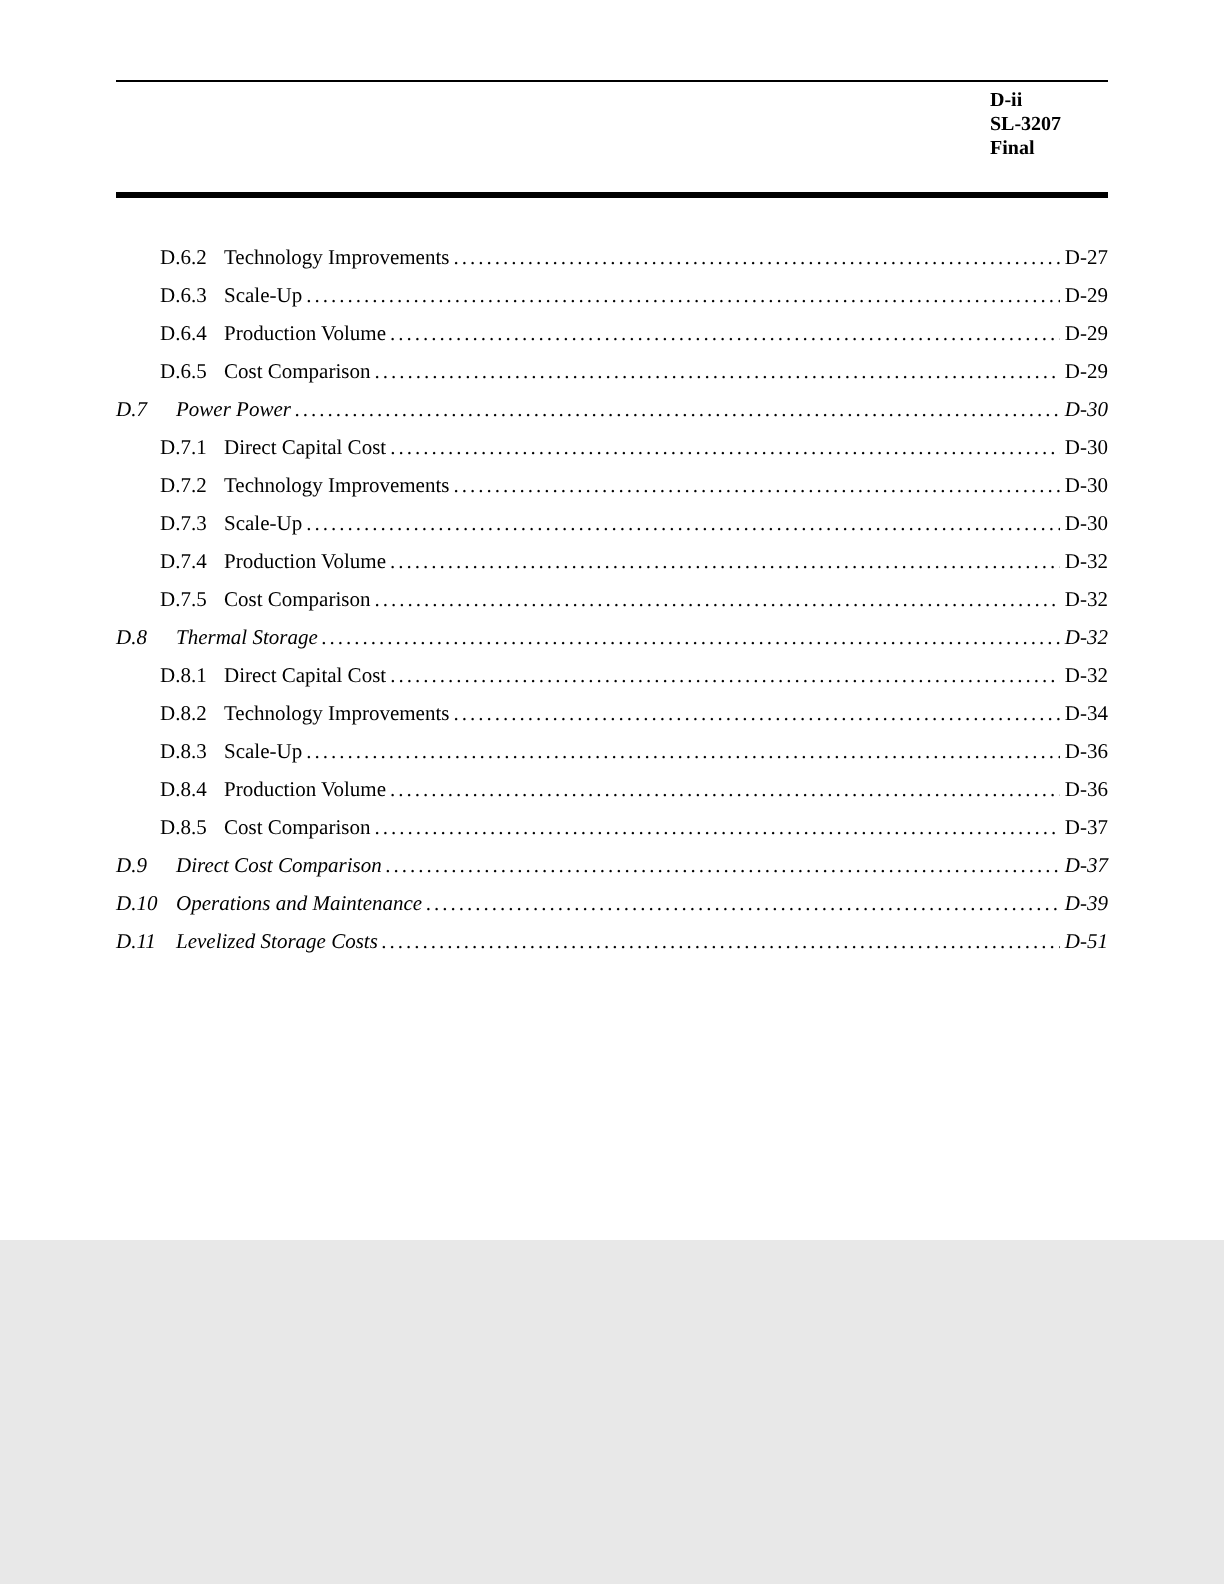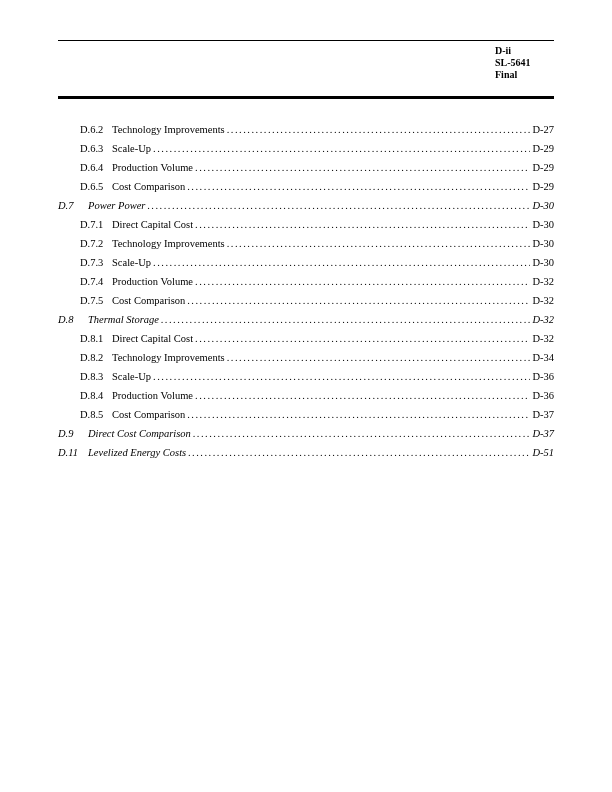--- a/index.html
+++ b/index.html
@@ -1,19 +1,19 @@
 <!DOCTYPE html>
 <html><head>
 <meta charset="utf-8">
 <style>
   html, body { margin: 0; padding: 0; background: #e8e8e8; }
   .page {
     position: relative;
     width: 612px;
-    height: 792px;
+    height: 620px;
     margin: 0 auto;
     background: #ffffff;
     font-family: "Liberation Serif", "DejaVu Serif", serif;
     color: #000;
     overflow: hidden;
   }
   .rule-thin {
     position: absolute;
     left: 58px;
     right: 58px;
@@ -68,21 +68,21 @@
 </style>
 </head>
 <body>
 
 <div class="page">
 
   <div class="rule-thin"></div>
 
   <div class="header-block">
     <div>D-ii</div>
-    <div>SL-5641</div>
+    <div>SL-3207</div>
     <div>Final</div>
   </div>
 
   <div class="rule-thick"></div>
 
   <div class="toc">
 
     <div class="toc-row level-2">
       <span class="num">D.6.2</span>
       <span class="title">Technology Improvements</span>
@@ -195,23 +195,29 @@
       <span class="page-num">D-37</span>
     </div>
 
     <div class="toc-row level-1">
       <span class="num">D.9</span>
       <span class="title">Direct Cost Comparison</span>
       <span class="leader"></span>
       <span class="page-num">D-37</span>
     </div>
 
+    <div class="toc-row level-1">
+      <span class="num">D.10</span>
+      <span class="title">Operations and Maintenance</span>
+      <span class="leader"></span>
+      <span class="page-num">D-39</span>
+    </div>
 
     <div class="toc-row level-1">
       <span class="num">D.11</span>
-      <span class="title">Levelized Energy Costs</span>
+      <span class="title">Levelized Storage Costs</span>
       <span class="leader"></span>
       <span class="page-num">D-51</span>
     </div>
 
   </div>
 
 </div>
 
 </body></html>

